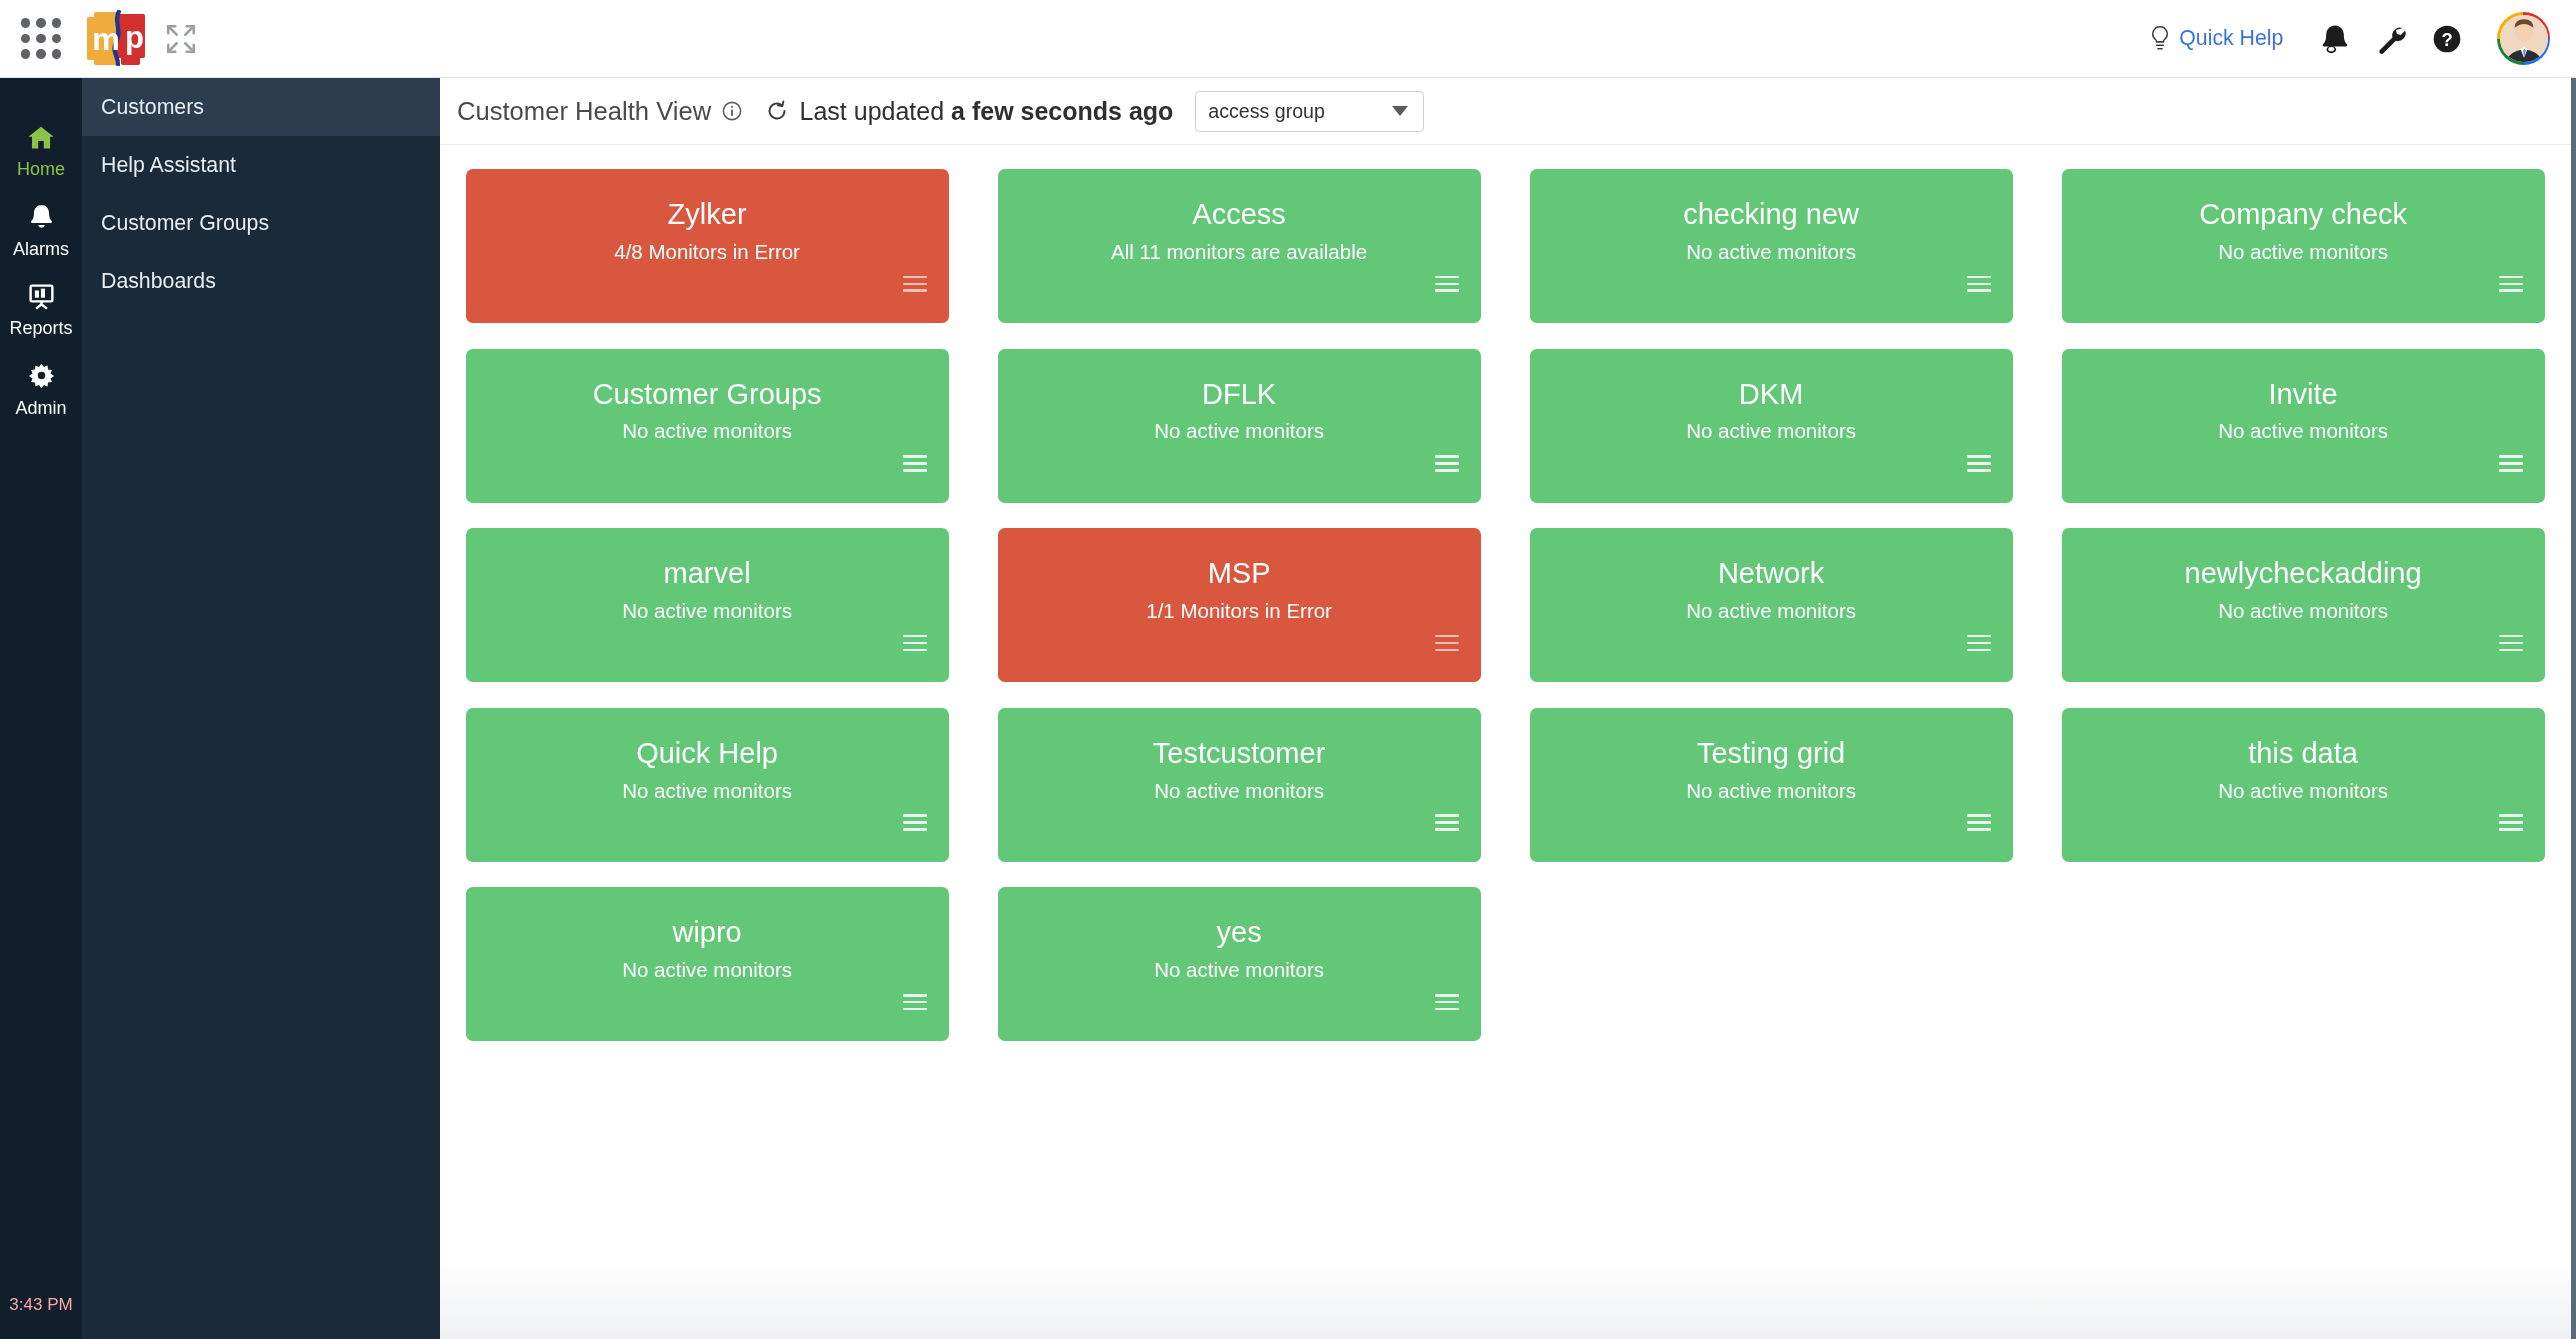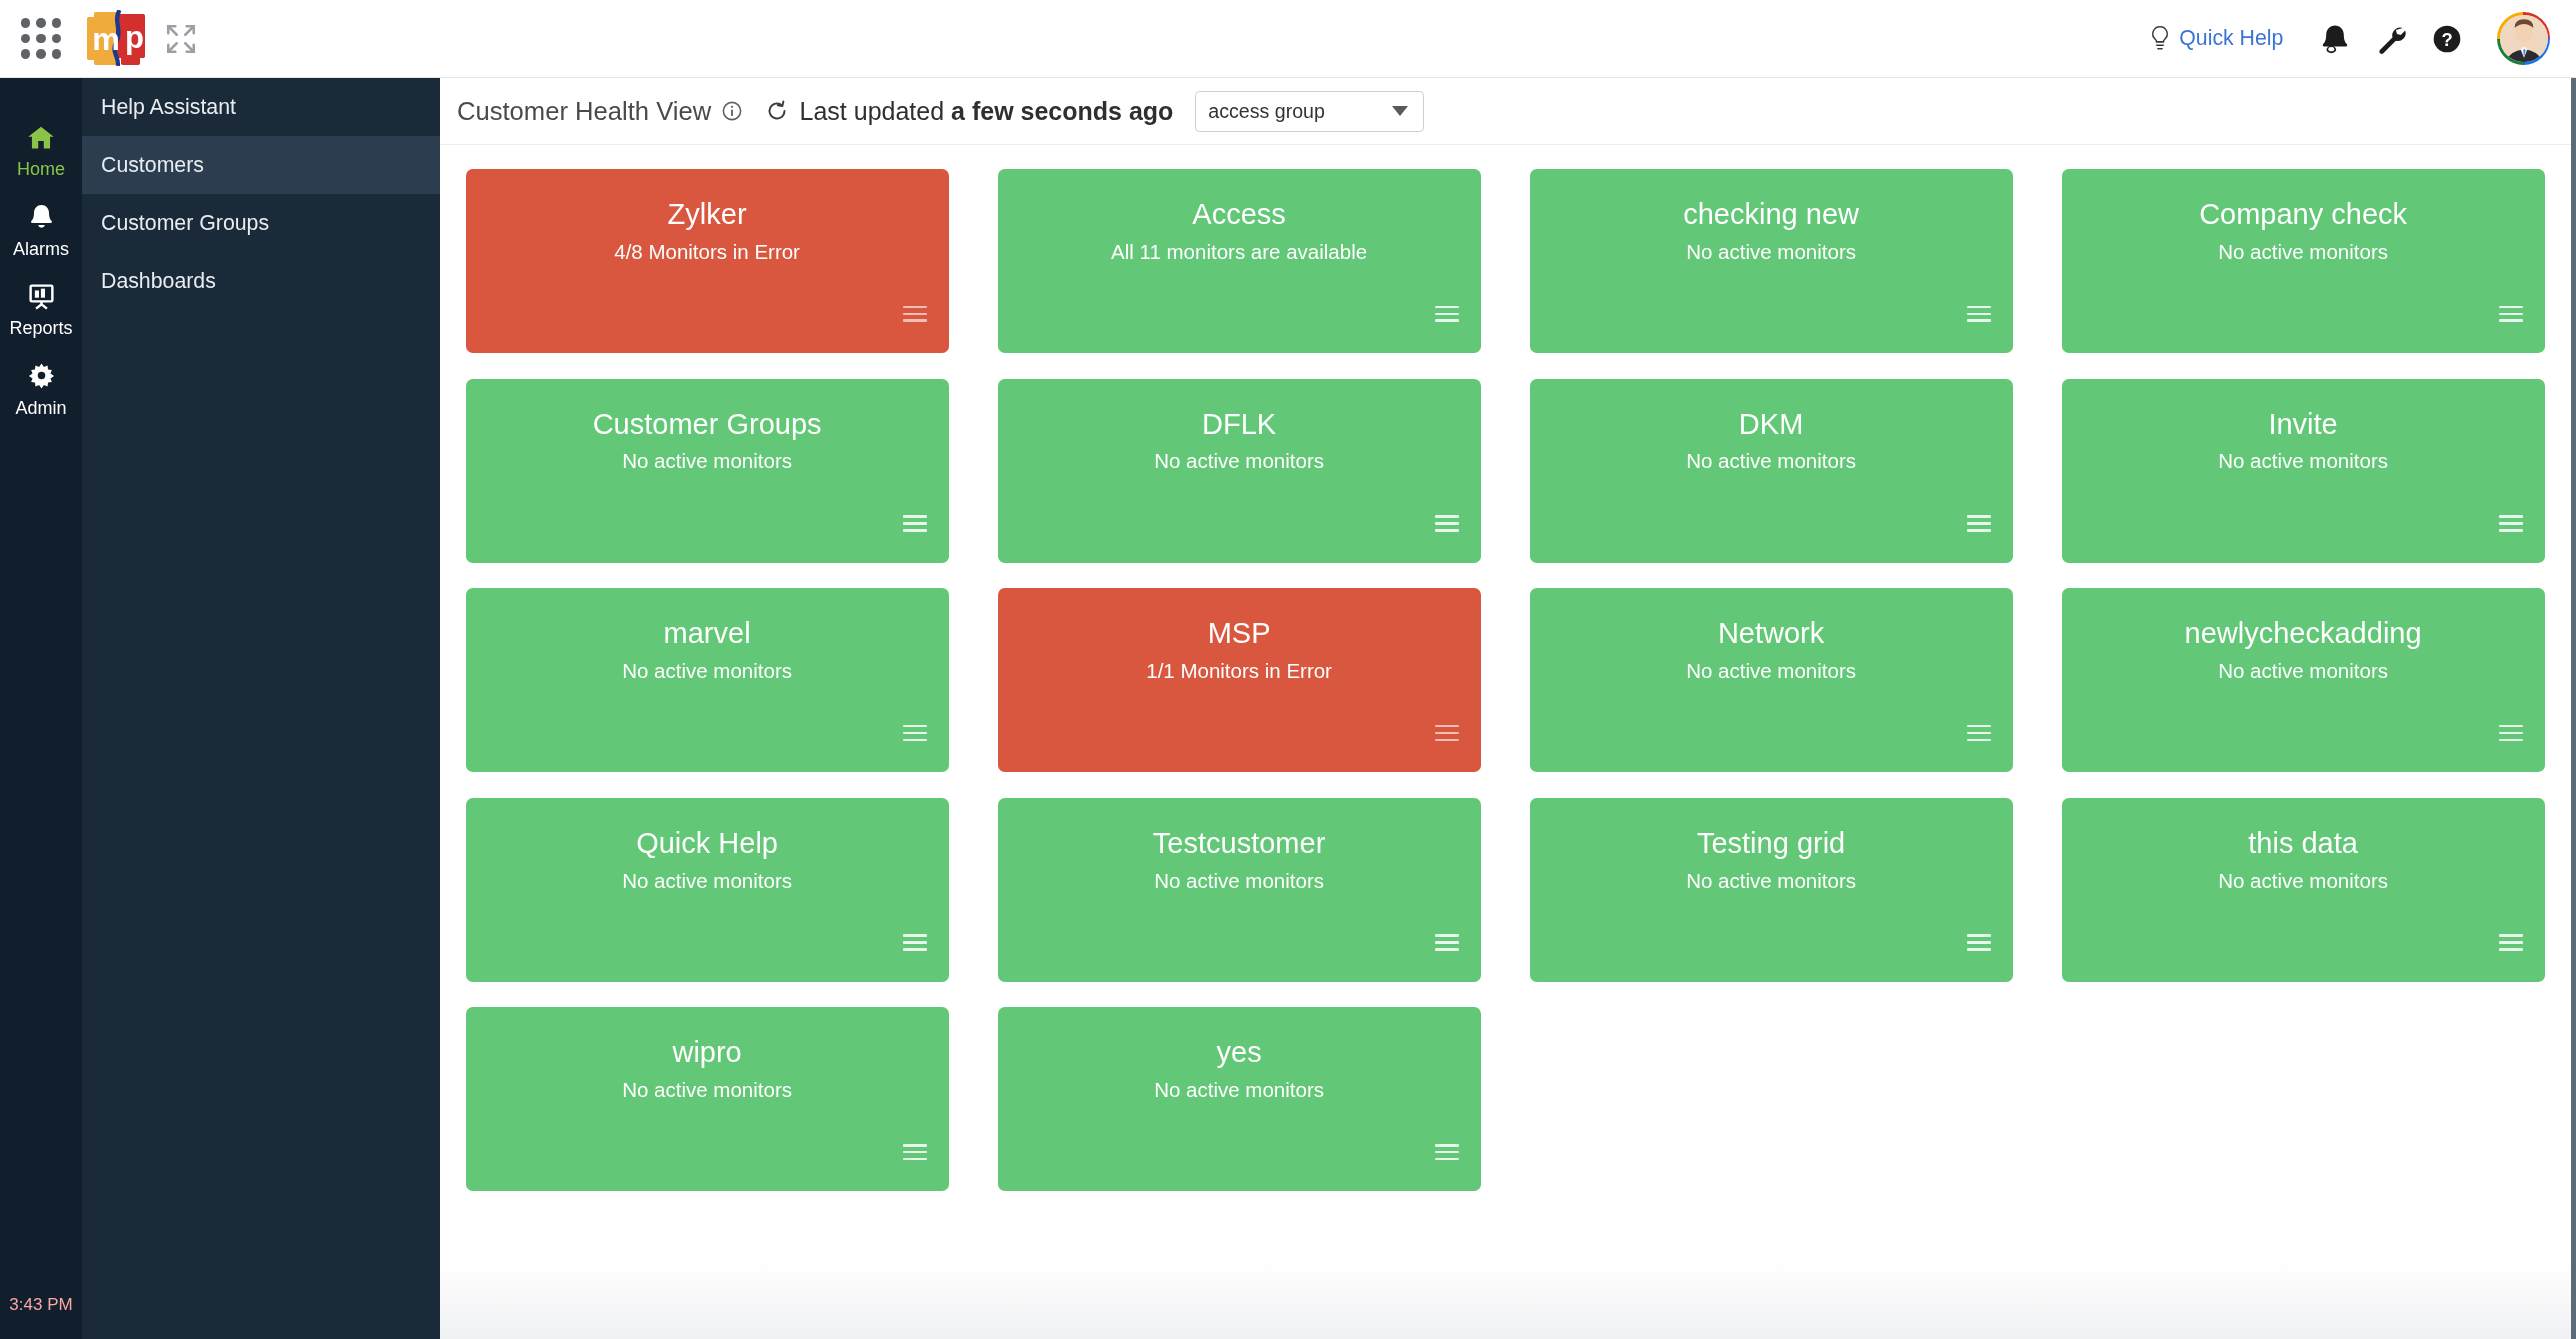--- a/index.html
+++ b/index.html
@@ -88,21 +88,21 @@
   .noc-text { font-size: 12px; color: #3c3c3c; letter-spacing: 0.4px; }
   .layout-btn { margin-left: 38px; cursor: pointer; display:flex; }
 
   
   #grid {
     padding: 24px 25.6px 0 25.6px; display: grid;
     grid-template-columns: repeat(4, 483px); grid-column-gap: 49px; grid-row-gap: 25.6px;
     justify-content: start;
   }
   .card {
-    position: relative; height: 184px; border-radius: 6.8px; padding-top: 29px;
+    position: relative; height: 154px; border-radius: 6.8px; padding-top: 29px;
     text-align: center; cursor: pointer; overflow: hidden;
   }
   .card.green { background: #62c877; }
   .card.red   { background: #d9573f; }
   .card.amber { background: #eec04b; }
   .card-title { font-size: 29px; color: #ffffff; line-height: 1.15; font-weight: 400; }
   .card-sub { margin-top: 8.5px; font-size: 20.5px; color: #ffffff; }
   .card-menu { position: absolute; right: 22px; bottom: 31px; display: flex; flex-direction: column; gap: 4.3px; cursor: pointer; }
   .card-menu i { display: block; width: 24px; height: 2.6px; background: rgba(255,255,255,0.85); border-radius: 0.9px; }
   .card.red .card-menu i, .card.amber .card-menu i { background: rgba(255,255,255,0.62); }
@@ -243,25 +243,25 @@
           <circle cx="12" cy="12" r="3.1" fill="#101f2b"></circle>
         </svg>
       </span>
       <span class="rail-label">Admin</span>
     </div>
 
     <div class="rail-clock">3:43 PM</div>
   </div>
 
   <div id="subnav">
+    <div class="subnav-item active">
+      <span>Customers</span>
+    </div>
     <div class="subnav-item">
       <span>Help Assistant</span>
-    </div>
-    <div class="subnav-item active">
-      <span>Customers</span>
     </div>
     <div class="subnav-item">
       <span>Customer Groups</span>
     </div>
     <div class="subnav-item">
       <span>Dashboards</span>
     </div>
   </div>
 
   <div id="main">

